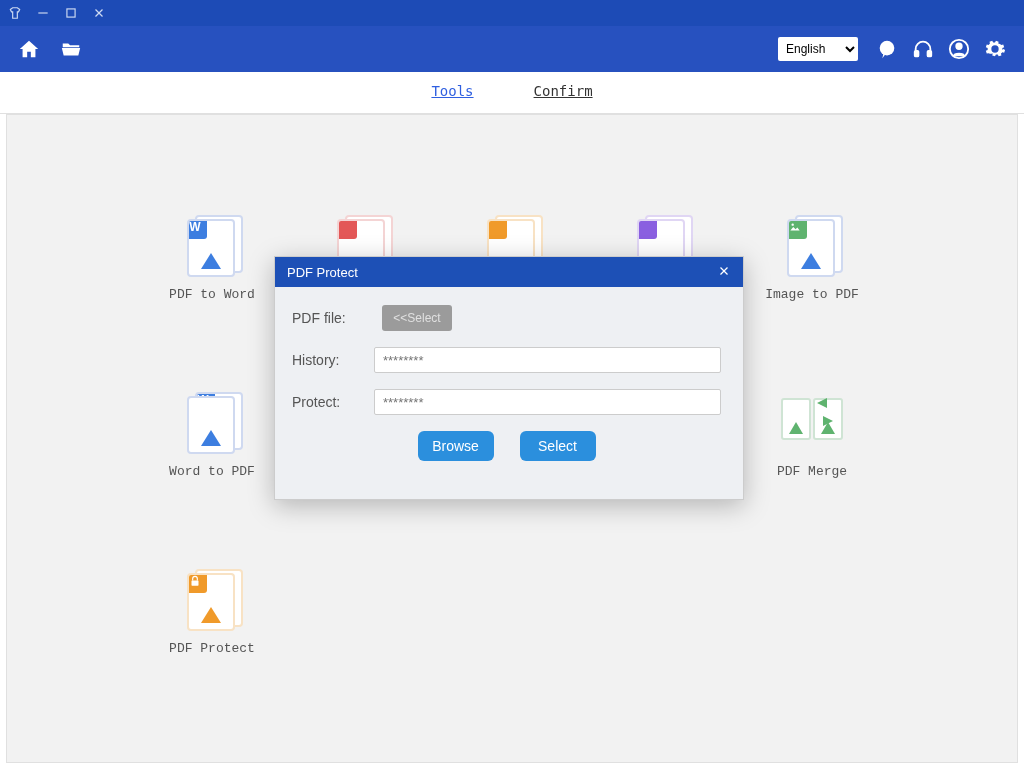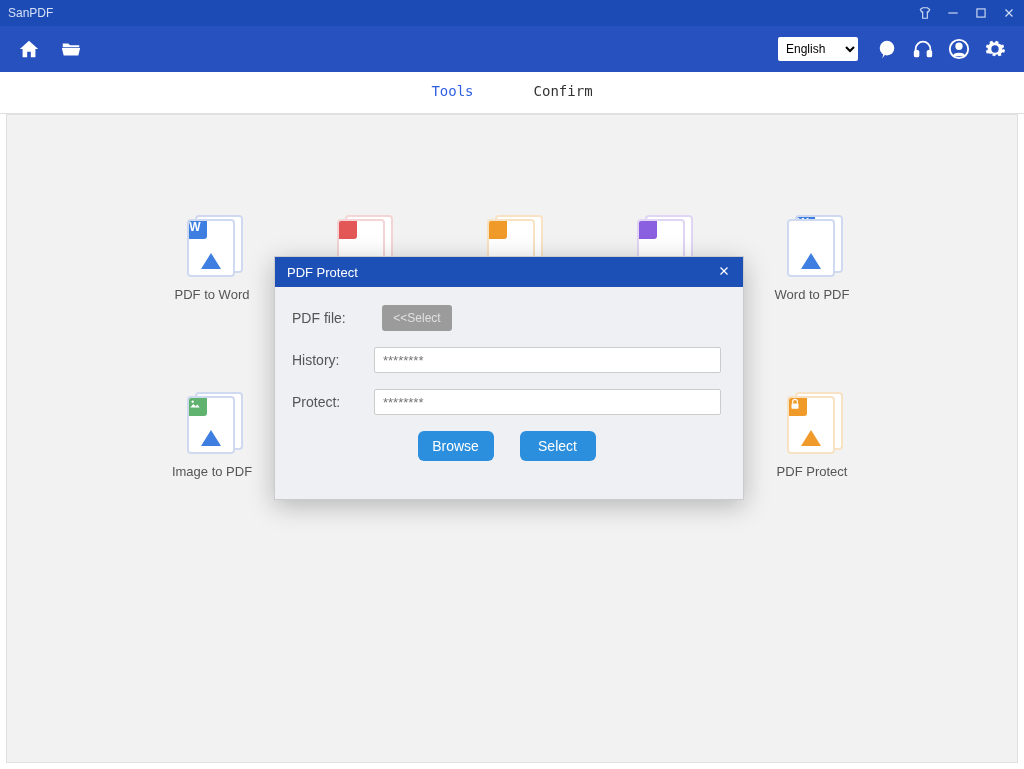--- a/index.html
+++ b/index.html
@@ -57,21 +57,21 @@
     background: #fff;
     display: flex;
     justify-content: center;
     align-items: center;
     gap: 60px;
     font-family: monospace;
     font-size: 14px;
     color: #333;
     border-bottom: 1px solid #e0e0e0;
   }
-  .tabs .tab { cursor: pointer; padding: 22px 0; border-bottom: 4px solid transparent; }
+  .tabs .tab { cursor: pointer; padding: 22px 0; border-bottom: 4px solid transparent; text-decoration: underline; }
   .tabs .tab.active { color: #2f5fe0; border-bottom: 4px solid #2f5fe0; }
 
   
   .content {
     position: absolute;
     top: 114px;
     left: 6px; right: 6px; bottom: 6px;
     background: #f2f2f2;
     border: 1px solid #e0e0e0;
   }
@@ -87,21 +87,21 @@
     position: relative;
   }
   .tool-item {
     display: flex;
     flex-direction: column;
     align-items: center;
     gap: 10px;
     cursor: pointer;
   }
   .tool-item .label {
-    font-family: Liberation Sans, sans-serif;
+    font-family: Liberation Mono, monospace;
     font-size: 13px;
     color: #555;
   }
   .tool-icon { width: 62px; height: 62px; position: relative; }
   .sheet {
     position: absolute; width: 48px; height: 58px;
     background: #fff; border: 2px solid #ddd; border-radius: 4px;
     overflow: hidden;
   }
   .sheet .sq {
@@ -180,21 +180,20 @@
   .mbtns button {
     width: 76px; height: 30px;
     background: #2b8fdd; color: #fff; border: none;
     border-radius: 6px; font-size: 14px; cursor: pointer;
   }
 </style>
 </head>
 <body>
 
 <div class="titlebar">
-  <div class="title">SanPDF</div>
   <div class="win-controls">
     <span class="win-btn">
       <svg viewBox="0 0 24 24" fill="none" stroke="#cddaf2" stroke-width="2">
           <path d="M4 6l4-3h8l4 3-2 4h-2v11H8V10H6L4 6z"></path>
         </svg>
     </span>
     <span class="win-btn">
       <svg viewBox="0 0 24 24" stroke="#cddaf2" stroke-width="2">
           <line x1="4" y1="12" x2="20" y2="12"></line>
         </svg>
@@ -307,56 +306,71 @@
     <div class="tool-item">
       <div class="tool-icon">
         <div class="sheet back" style="border-color:#e0d6f4;">
           <div class="a-mark" style="border-bottom:16px solid #8a5fe0;"></div>
         </div>
         <div class="sheet front" style="border-color:#e0d6f4;">
           <div class="sq" style="left:-6px;top:-6px;background:#8a5fe0;"></div>
         </div>
       </div>
       <div class="label"></div>
-    </div>
-
-    <div class="tool-item">
-      <div class="tool-icon">
-        <div class="sheet back" style="border-color:#cfd9f0;">
-          <div class="sq" style="left:-6px;top:-6px;background:#3d7ee0;">W</div>
-        </div>
-        <div class="sheet front" style="border-color:#cfd9f0;">
-          <div class="a-mark" style="border-bottom:16px solid #3d7ee0;"></div>
-        </div>
-      </div>
-      <div class="label">Word to PDF</div>
     </div>
 
     <div class="tool-item">
       <div class="tool-icon">
         <div class="sheet back" style="border-color:#cfd9f0;">
           <div class="a-mark" style="border-bottom:16px solid #3d7ee0;"></div>
         </div>
         <div class="sheet front" style="border-color:#cfd9f0;">
           <div class="sq" style="left:-6px;top:-6px;background:#5fb36f;">
             <svg width="14" height="14" viewBox="0 0 24 24" fill="#fff">
                 <circle cx="8" cy="8" r="2"></circle>
                 <path d="M4 18l5-6 4 4 3-3 4 5H4z"></path>
               </svg>
           </div>
           <div class="a-mark" style="border-bottom:16px solid #3d7ee0;"></div>
         </div>
       </div>
       <div class="label">Image to PDF</div>
     </div>
 
+    <div class="tool-item">
+      <div class="tool-icon">
+        <div class="sheet back" style="border-color:#cfd9f0;">
+          <div class="sq" style="left:-6px;top:-6px;background:#3d7ee0;">W</div>
+        </div>
+        <div class="sheet front" style="border-color:#cfd9f0;">
+          <div class="a-mark" style="border-bottom:16px solid #3d7ee0;"></div>
+        </div>
+      </div>
+      <div class="label">Word to PDF</div>
+    </div>
+
     <div class="tool-item" style="visibility:hidden"></div>
     <div class="tool-item" style="visibility:hidden"></div>
     <div class="tool-item" style="visibility:hidden"></div>
 
+    <div class="tool-item">
+      <div class="tool-icon">
+        <div class="merge-box" style="left:0;top:6px;">
+            <div class="am"></div>
+          </div>
+        <div class="merge-box" style="left:32px;top:6px;">
+            <div class="am"></div>
+          </div>
+        <div class="merge-arrows">
+          <div class="arw"></div>
+          <div class="arw" style="transform:rotate(180deg) translateX(-6px);"></div>
+        </div>
+      </div>
+      <div class="label">PDF Merge</div>
+    </div>
 
     <div class="tool-item">
       <div class="tool-icon">
         <div class="sheet back" style="border-color:#f8e2c4;">
           <div class="a-mark" style="border-bottom:16px solid #f09a2a;"></div>
         </div>
         <div class="sheet front" style="border-color:#f8e2c4;">
           <div class="sq" style="left:-6px;top:-6px;background:#f09a2a;">
             <svg width="14" height="14" viewBox="0 0 24 24" fill="#fff">
                 <rect x="6" y="11" width="12" height="9" rx="1"></rect>

